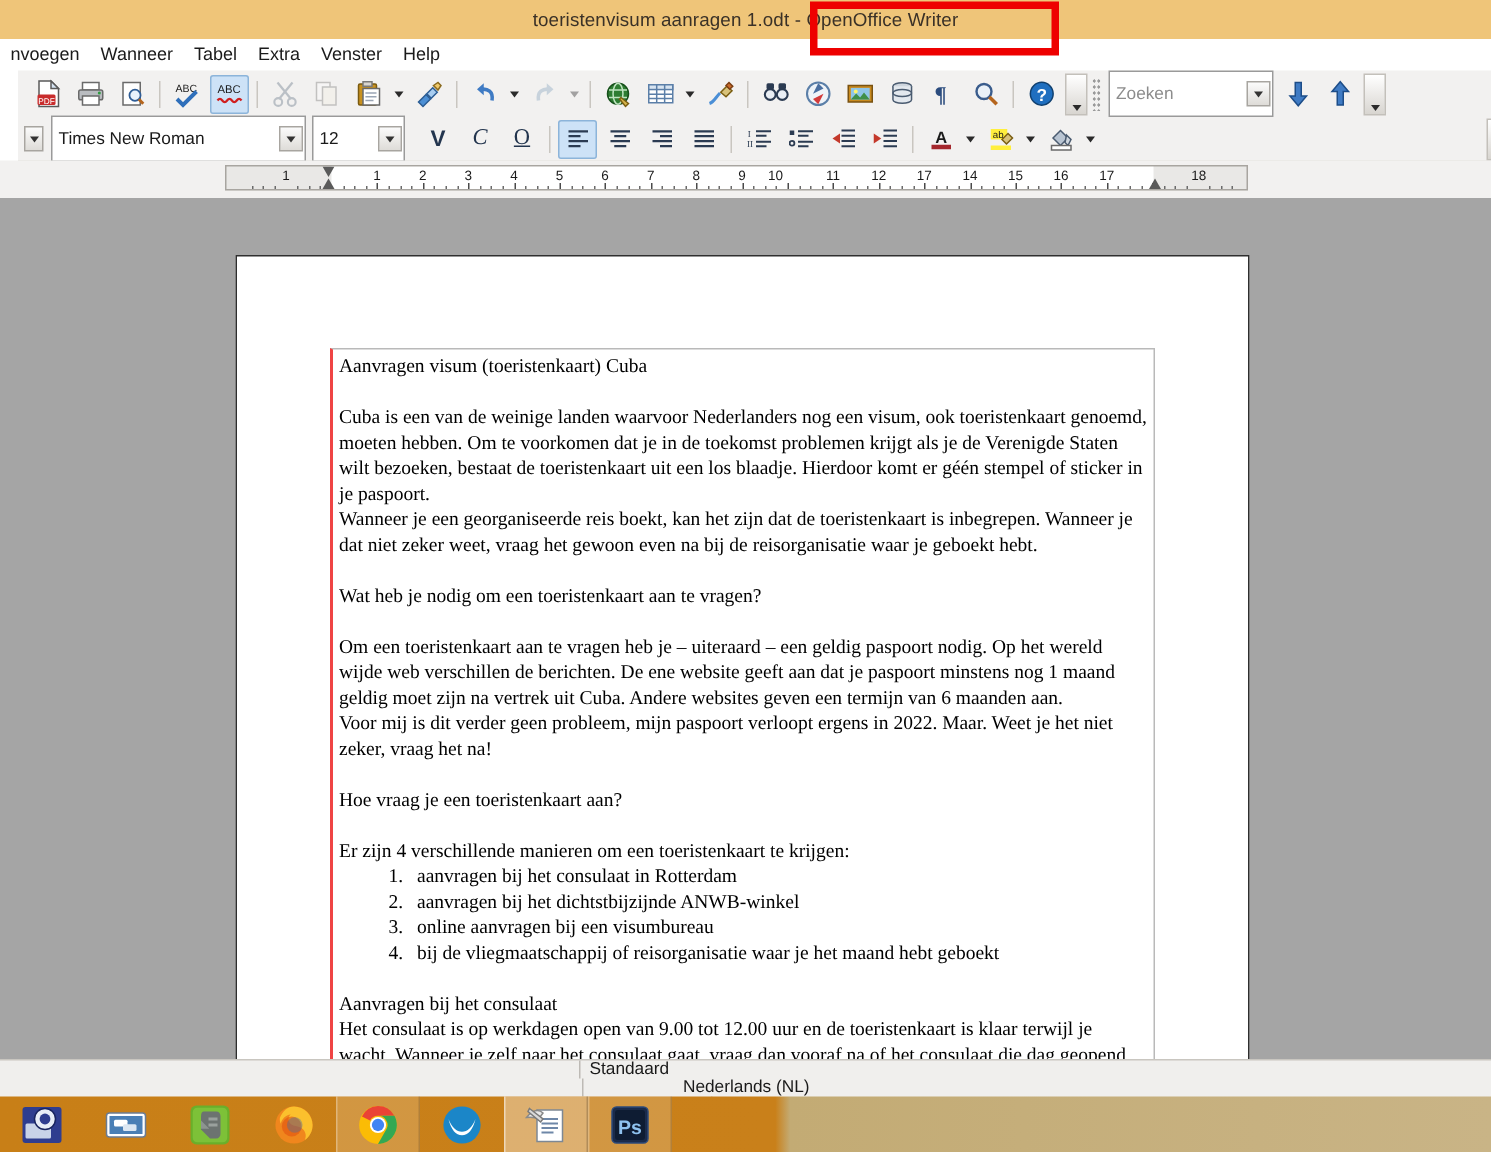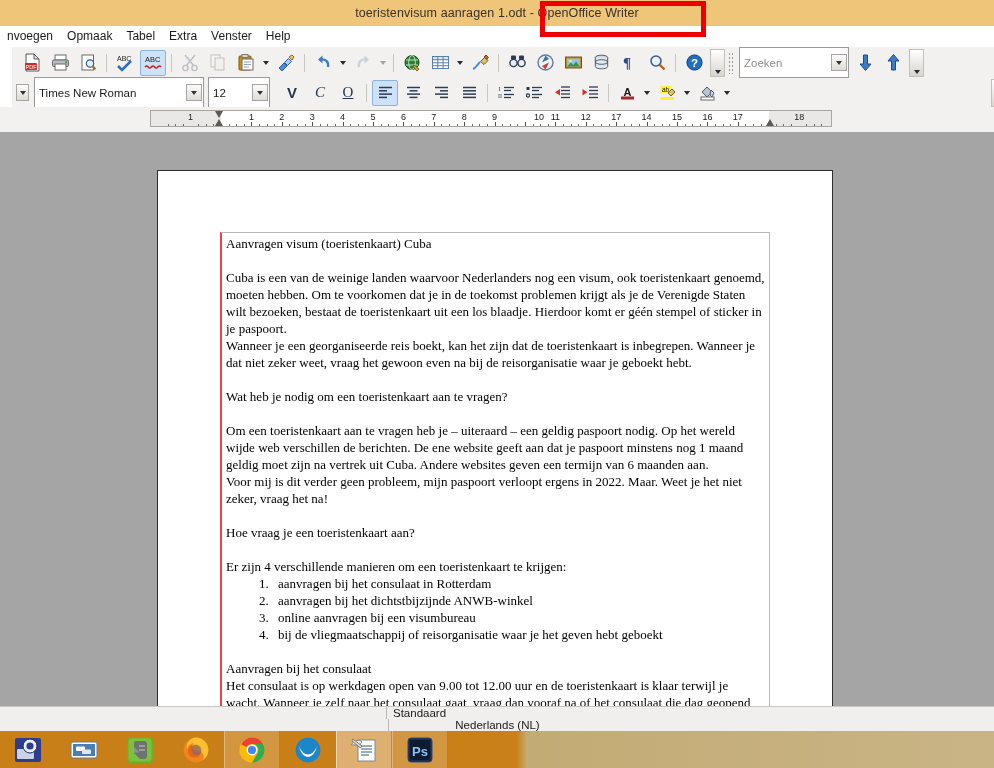--- a/index.html
+++ b/index.html
@@ -246,21 +246,21 @@
 
 <div id="app">
 
   <div class="titlebar">
     <span class="title">toeristenvisum aanragen 1.odt - OpenOffice Writer</span>
   </div>
   <div class="annot-rect"></div>
 
   <div class="menubar">
     <div class="mi">nvoegen</div>
-    <div class="mi">Opmaak</div>
+    <div class="mi">Wanneer</div>
     <div class="mi">Tabel</div>
     <div class="mi">Extra</div>
     <div class="mi">Venster</div>
     <div class="mi">Help</div>
   </div>
 
   <div class="toolbar" id="toolbar-std">
     <div style="width:6px"></div>
 
     <div class="tb-btn">
@@ -645,21 +645,21 @@
           <div class="num" style="left: 222px;">5</div>
           <div class="tick" style="left: 252.4px;"></div>
           <div class="num" style="left: 252.4px;">6</div>
           <div class="tick" style="left: 282.8px;"></div>
           <div class="num" style="left: 282.8px;">7</div>
           <div class="tick" style="left: 313.2px;"></div>
           <div class="num" style="left: 313.2px;">8</div>
           <div class="tick" style="left: 343.6px;"></div>
           <div class="num" style="left: 343.6px;">9</div>
           <div class="tick" style="left: 374px;"></div>
-          <div class="num" style="left: 388px;">10</div>
+          <div class="num" style="left: 366px;">10</div>
           <div class="tick" style="left: 404.4px;"></div>
           <div class="num" style="left: 404.4px;">11</div>
           <div class="tick" style="left: 434.8px;"></div>
           <div class="num" style="left: 434.8px;">12</div>
           <div class="tick" style="left: 465.2px;"></div>
           <div class="num" style="left: 465.2px;">17</div>
           <div class="tick" style="left: 495.6px;"></div>
           <div class="num" style="left: 495.6px;">14</div>
           <div class="tick" style="left: 526px;"></div>
           <div class="num" style="left: 526px;">15</div>
@@ -767,21 +767,21 @@
         <p class="blank"></p>
 
         <p>Hoe vraag je een toeristenkaart aan?</p>
         <p class="blank"></p>
 
         <p>Er zijn 4 verschillende manieren om een toeristenkaart te krijgen:</p>
         <ol>
           <li>aanvragen bij het consulaat in Rotterdam</li>
           <li>aanvragen bij het dichtstbijzijnde ANWB-winkel</li>
           <li>online aanvragen bij een visumbureau</li>
-          <li>bij de vliegmaatschappij of reisorganisatie waar je het geven hebt geboekt</li>
+          <li>bij de vliegmaatschappij of reisorganisatie waar je het maand hebt geboekt</li>
         </ol>
         <p class="blank"></p>
 
         <p>Aanvragen bij het consulaat</p>
         <p>Het consulaat is op werkdagen open van 9.00 tot 12.00 uur en de toeristenkaart is klaar terwijl je wacht. Wanneer je zelf naar het consulaat gaat, vraag dan vooraf na of het consulaat die dag geopend is. Op Nederlandse én Cubaanse feestdagen zijn ze namelijk gesloten. Voor het aanvragen</p>
       </div>
     </div>
   </div>
 
   <div class="statusbar">

